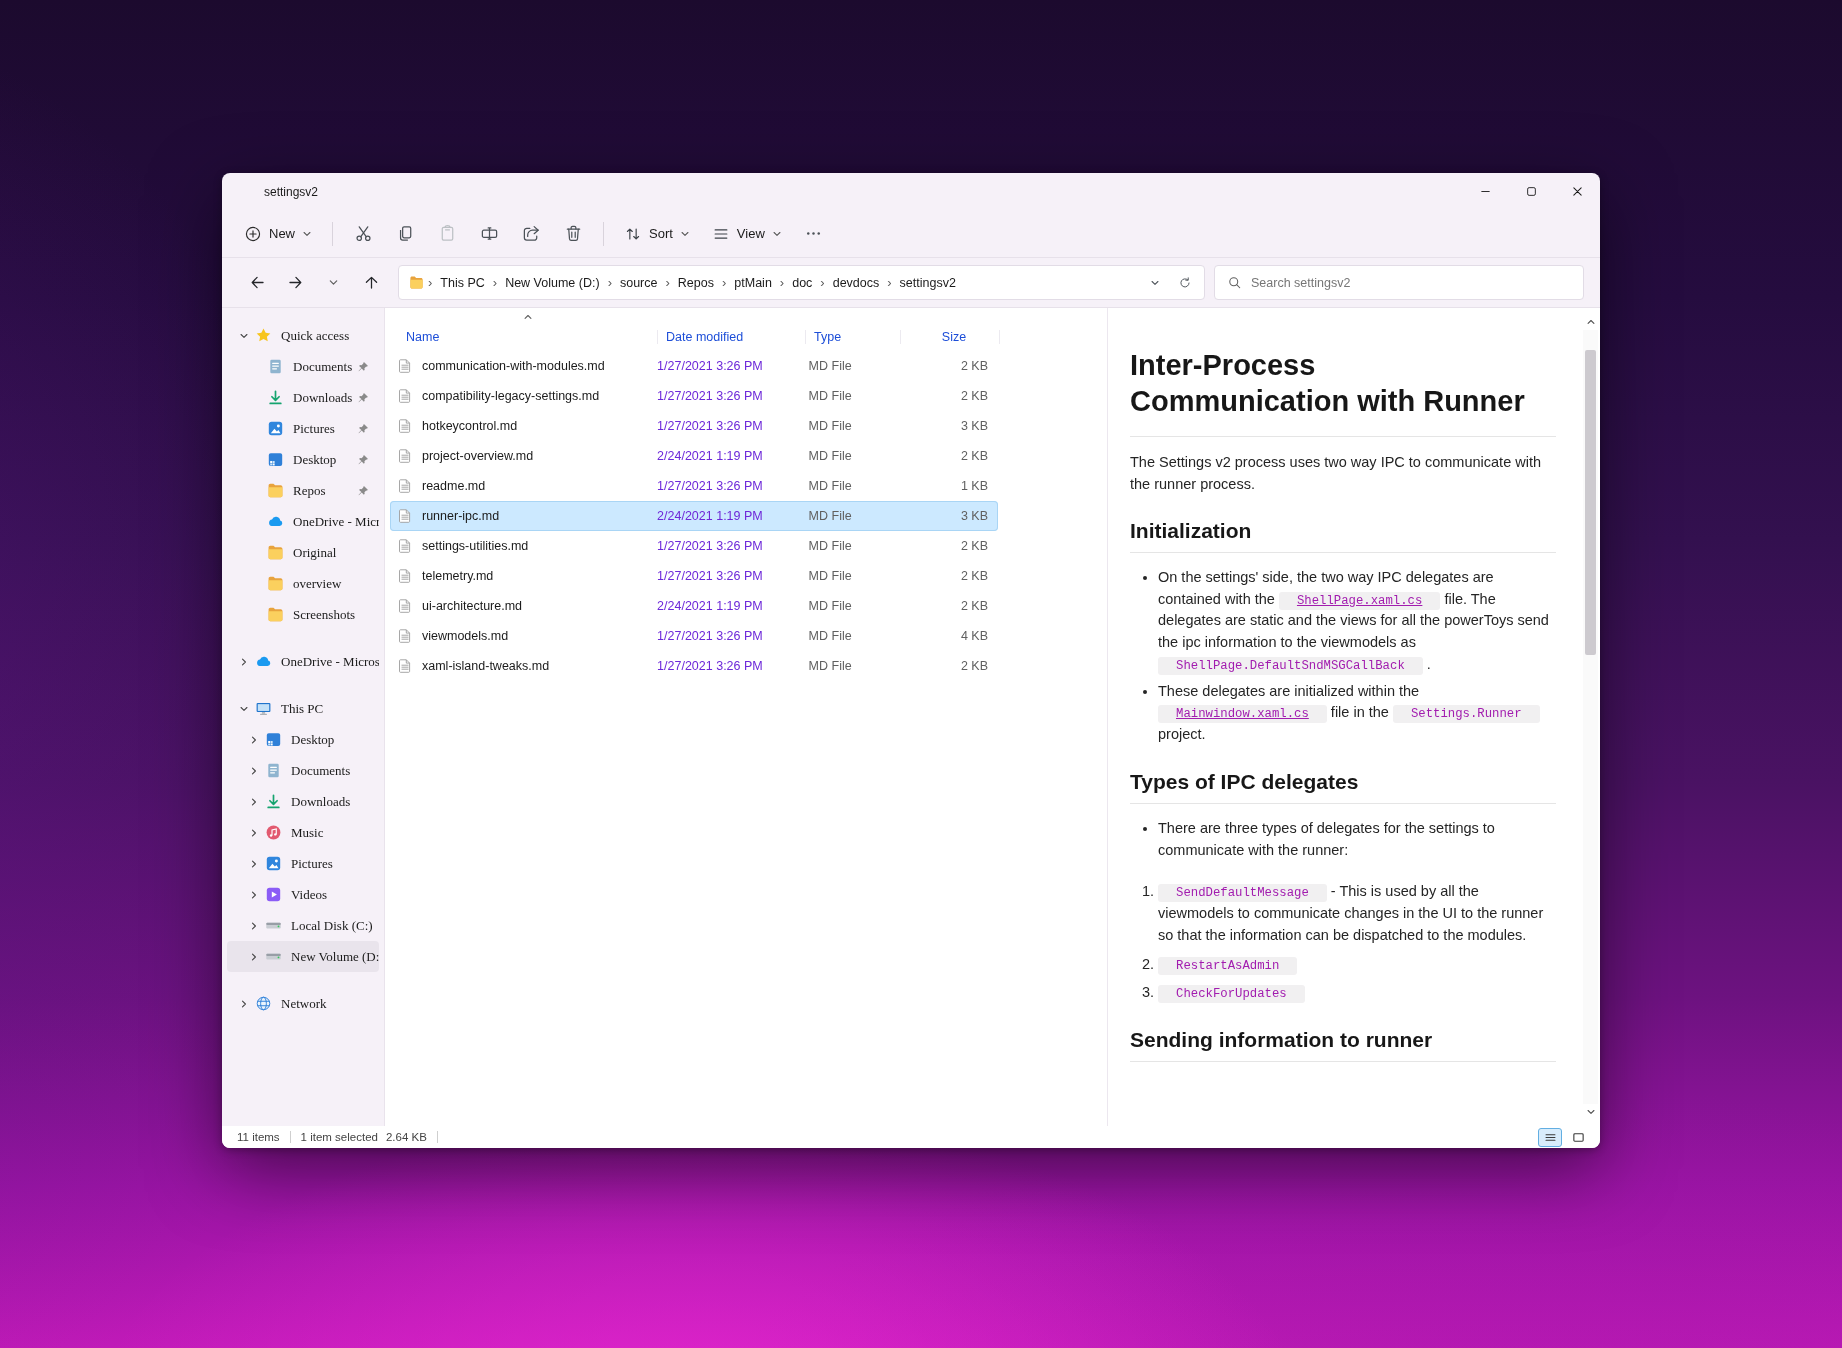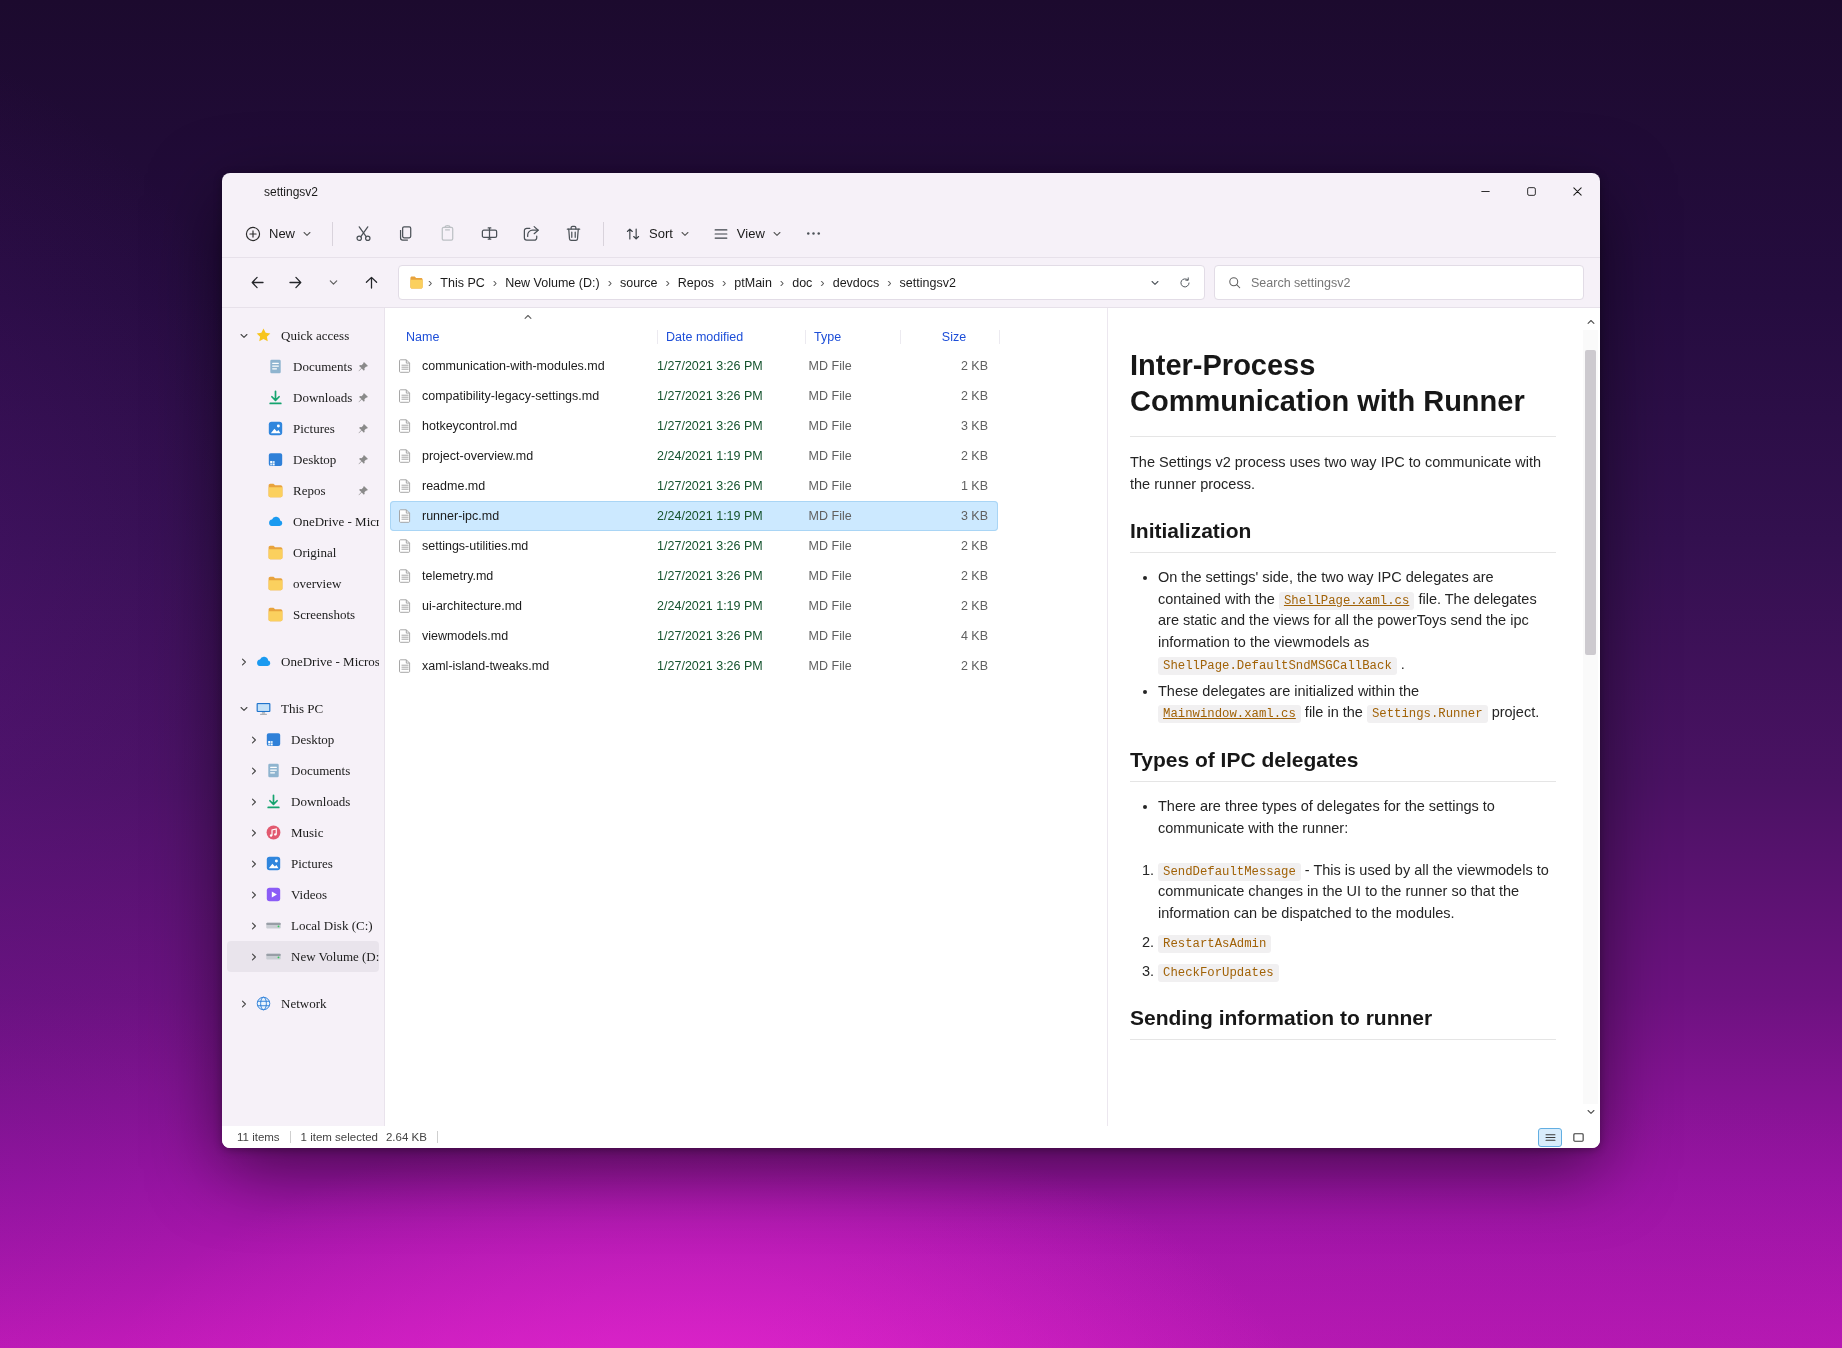--- a/index.html
+++ b/index.html
@@ -81,37 +81,37 @@
   .hcol.b{border-left:1px solid #eceaf0;}
   .hc-name{width:260px;}
   .hc-date{width:148px;}
   .hc-type{width:95px;}
   .hc-size{width:100px;border-right:1px solid #eceaf0;text-align:center;}
   .fl-row{height:30px;display:flex;align-items:center;margin-left:5px;width:608px;border-radius:4px;
     font-size:12.5px;color:#1b1b1b;}
   .fl-row.selected{background:#cce9ff;box-shadow:inset 0 0 0 1px #a9d5f5;}
   .fl-name{width:260px;display:flex;align-items:center;gap:9px;padding-left:7px;white-space:nowrap;overflow:hidden;}
   .fl-icon{width:16px;height:16px;}
-  .fl-date{width:148px;color:#14532d;padding-left:8px;}
+  .fl-date{width:148px;color:#6d28d9;padding-left:8px;}
   .fl-type{width:95px;color:#606060;padding-left:8px;}
   .fl-size{width:90px;text-align:right;color:#606060;padding-right:10px;}
 
   
   .preview{flex:1;position:relative;border-left:1px solid #ece7ef;min-width:0;overflow:hidden;background:#fff;}
   .md{position:absolute;left:22px;right:44px;top:40px;bottom:0;overflow:hidden;color:#252525;}
   .md h1{font-size:29px;line-height:1.24;font-weight:700;color:#171717;margin:0 0 14px;
     padding-bottom:16px;border-bottom:1px solid #e5e5e5;}
   .md h2{font-size:21px;font-weight:700;color:#171717;margin:24px 0 14px;padding-bottom:9px;
     border-bottom:1px solid #e5e5e5;}
   .md p{font-size:14.5px;line-height:1.52;margin:0 0 20px;}
   .md ul,.md ol{margin:0 0 20px;padding-left:28px;font-size:14.5px;line-height:1.5;}
   .md li{margin-bottom:5px;}
   .md ol li{margin-bottom:7px;}
   .md code{font-family:"Liberation Mono","DejaVu Sans Mono",monospace;font-size:12.3px;
-    background:#f1f0f1;padding:2px 5px;border-radius:3px;color:#a16207;}
+    background:#f1f0f1;padding:2px 18px;border-radius:3px;color:#a21caf;}
   .md code.link{text-decoration:underline;}
   .vscroll{position:absolute;top:6px;right:2px;bottom:6px;width:15px;display:flex;flex-direction:column;align-items:center;}
   .vs-arrow{width:15px;height:16px;display:flex;align-items:center;justify-content:center;color:#515151;}
   .vs-arrow .ic{width:10px;height:10px;}
   .vs-track{flex:1;width:100%;position:relative;background:#fafafa;}
   .vs-thumb{position:absolute;top:20px;left:2px;width:11px;height:305px;background:#cdcacf;border-radius:2px;}
 
   
   .statusbar{height:22px;flex:0 0 auto;display:flex;align-items:center;padding:0 10px 0 15px;
     font-size:11.5px;color:#444;background:#fff;}

